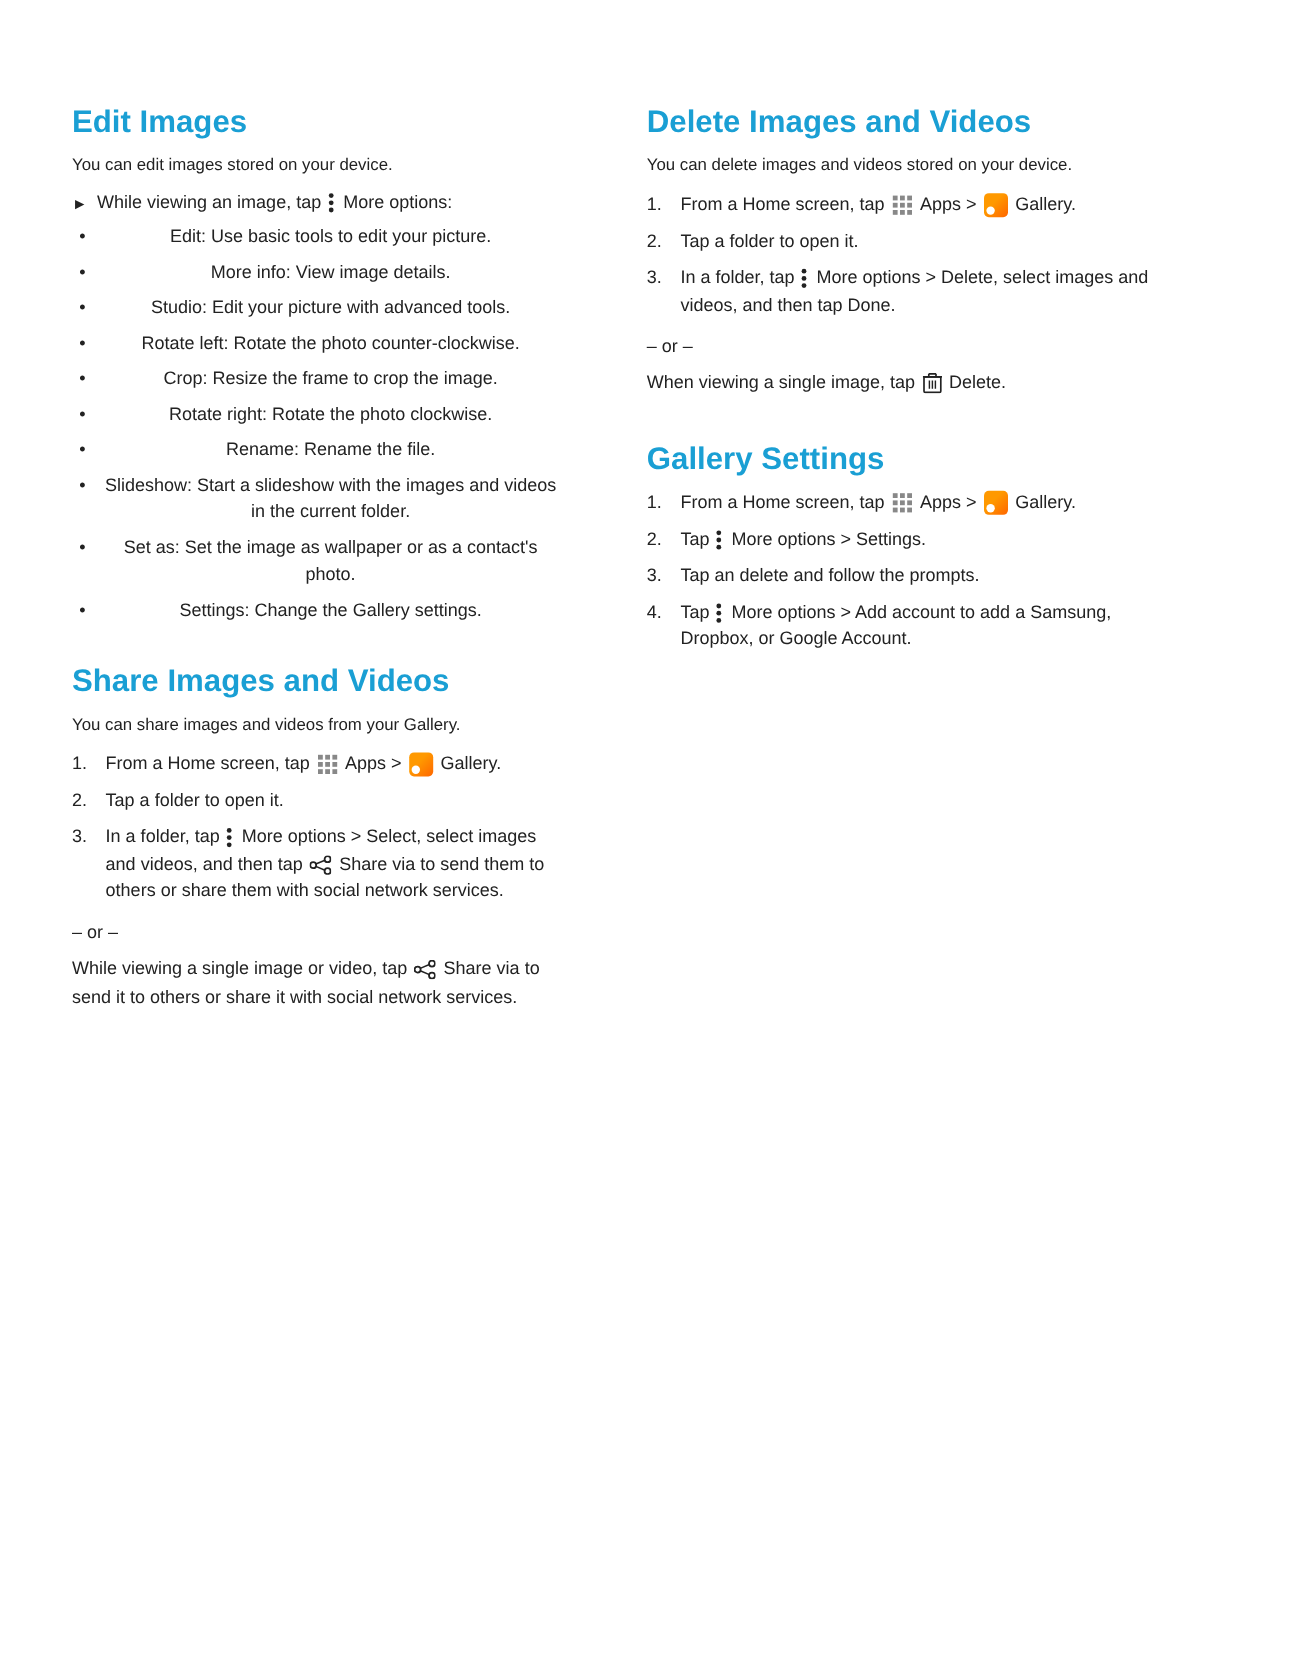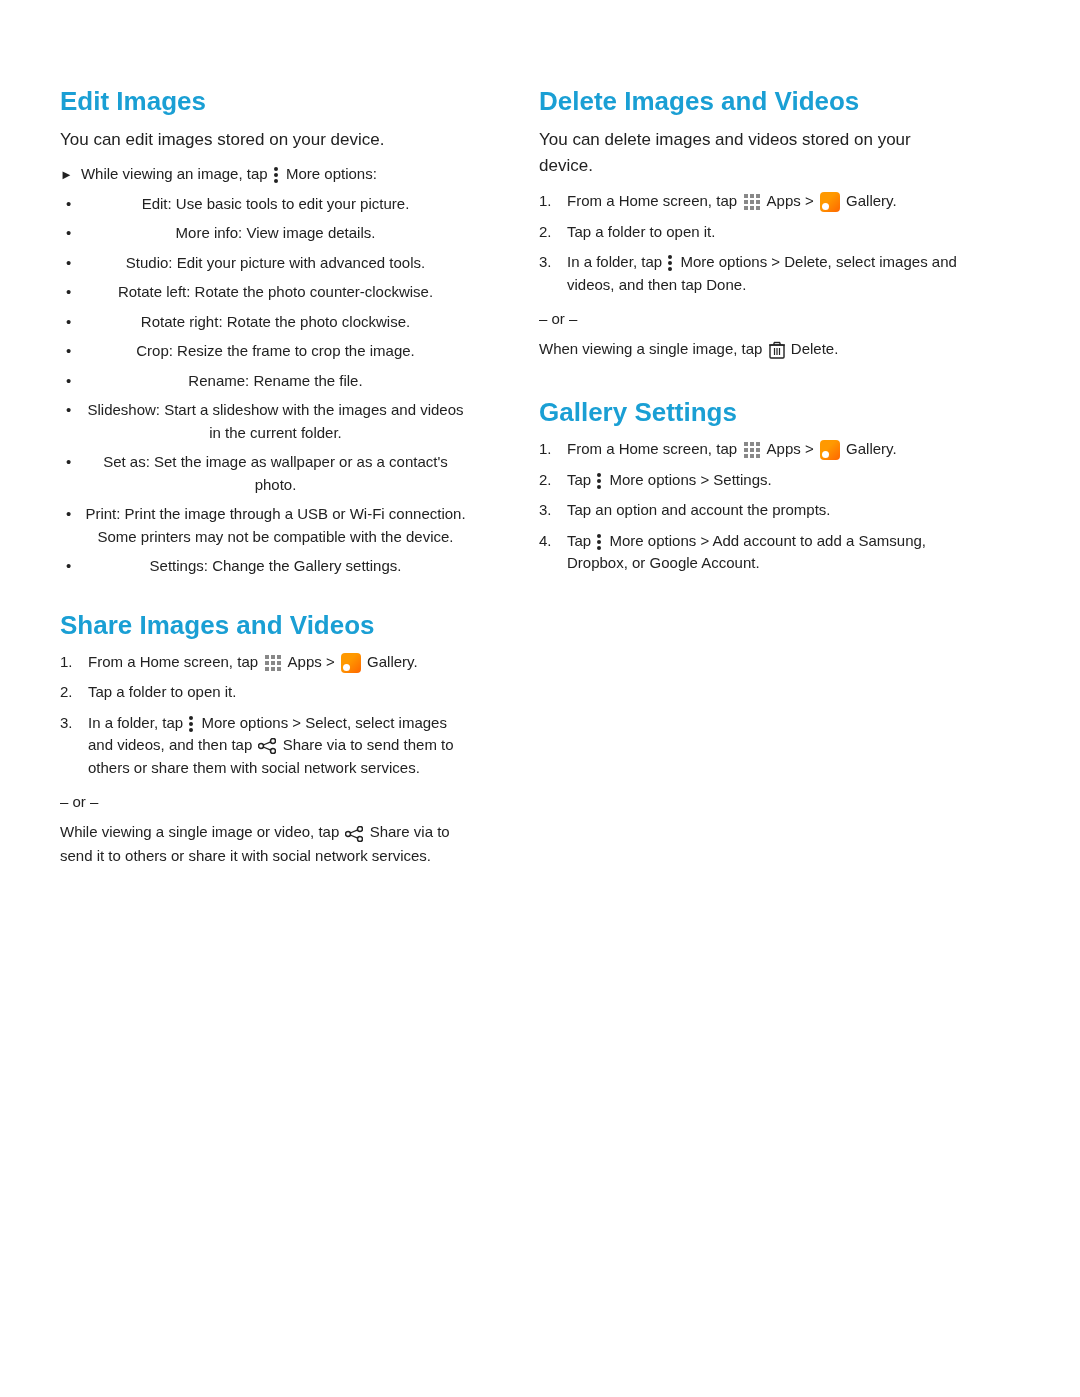--- a/index.html
+++ b/index.html
@@ -33,21 +33,21 @@
       grid-row: 1;
     }
     .section-title {
       font-size: 26px;
       font-weight: bold;
       color: #1a9fd4;
       margin-bottom: 10px;
       margin-top: 0;
     }
     .section-intro {
-      font-size: 17px;
+      font-size: 14px;
       color: #222;
       margin-bottom: 12px;
       line-height: 1.5;
     }
     .step-list {
       list-style: none;
       margin-bottom: 14px;
     }
     .step-list li {
       margin-bottom: 8px;
@@ -222,31 +222,31 @@
         <span class="more-options-icon"><span class="more-options-dot"></span></span>
         <b>More options</b>:
       </span>
     </div>
 
     <ul class="bullet-list">
       <li><b>Edit</b>: Use basic tools to edit your picture.</li>
       <li><b>More info</b>: View image details.</li>
       <li><b>Studio</b>: Edit your picture with advanced tools.</li>
       <li><b>Rotate left</b>: Rotate the photo counter-clockwise.</li>
+      <li><b>Crop</b>: Resize the frame to crop the image.</li>
       <li><b>Rotate right</b>: Rotate the photo clockwise.</li>
-      <li><b>Crop</b>: Resize the frame to crop the image.</li>
       <li><b>Rename</b>: Rename the file.</li>
       <li><b>Slideshow</b>: Start a slideshow with the images and videos in the current folder.</li>
       <li><b>Set as</b>: Set the image as wallpaper or as a contact's photo.</li>
-      <li><b>Print</b>: Print the image through a USB or Wi-Fi connection. Some printers may not be compatible with the device.</li>
       <li><b>Settings</b>: Change the Gallery settings.</li>
     </ul>
 
     <div class="share-section">
       <h2 class="section-title">Share Images and Videos</h2>
+      <p class="section-intro">You can share images and videos from your Gallery.</p>
 
       <ul class="step-list">
         <li>
           <span class="step-num">1.</span>
           <span class="step-content">
             From a Home screen, tap
             
             <span class="apps-icon">
               <svg viewBox="0 0 18 18" fill="none" xmlns="http://www.w3.org/2000/svg">
                 <rect x="1" y="1" width="4" height="4" fill="#888"></rect>
@@ -395,21 +395,21 @@
         <li>
           <span class="step-num">2.</span>
           <span class="step-content">
             Tap
             <span class="more-options-icon"><span class="more-options-dot"></span></span>
             <b>More options &gt; Settings</b>.
           </span>
         </li>
         <li>
           <span class="step-num">3.</span>
-          <span class="step-content">Tap an option and account the prompts.</span>
+          <span class="step-content">Tap an delete and follow the prompts.</span>
         </li>
         <li>
           <span class="step-num">4.</span>
           <span class="step-content">
             Tap
             <span class="more-options-icon"><span class="more-options-dot"></span></span>
             <b>More options &gt; Add account</b> to add a Samsung, Dropbox, or Google Account.
           </span>
         </li>
       </ul>

